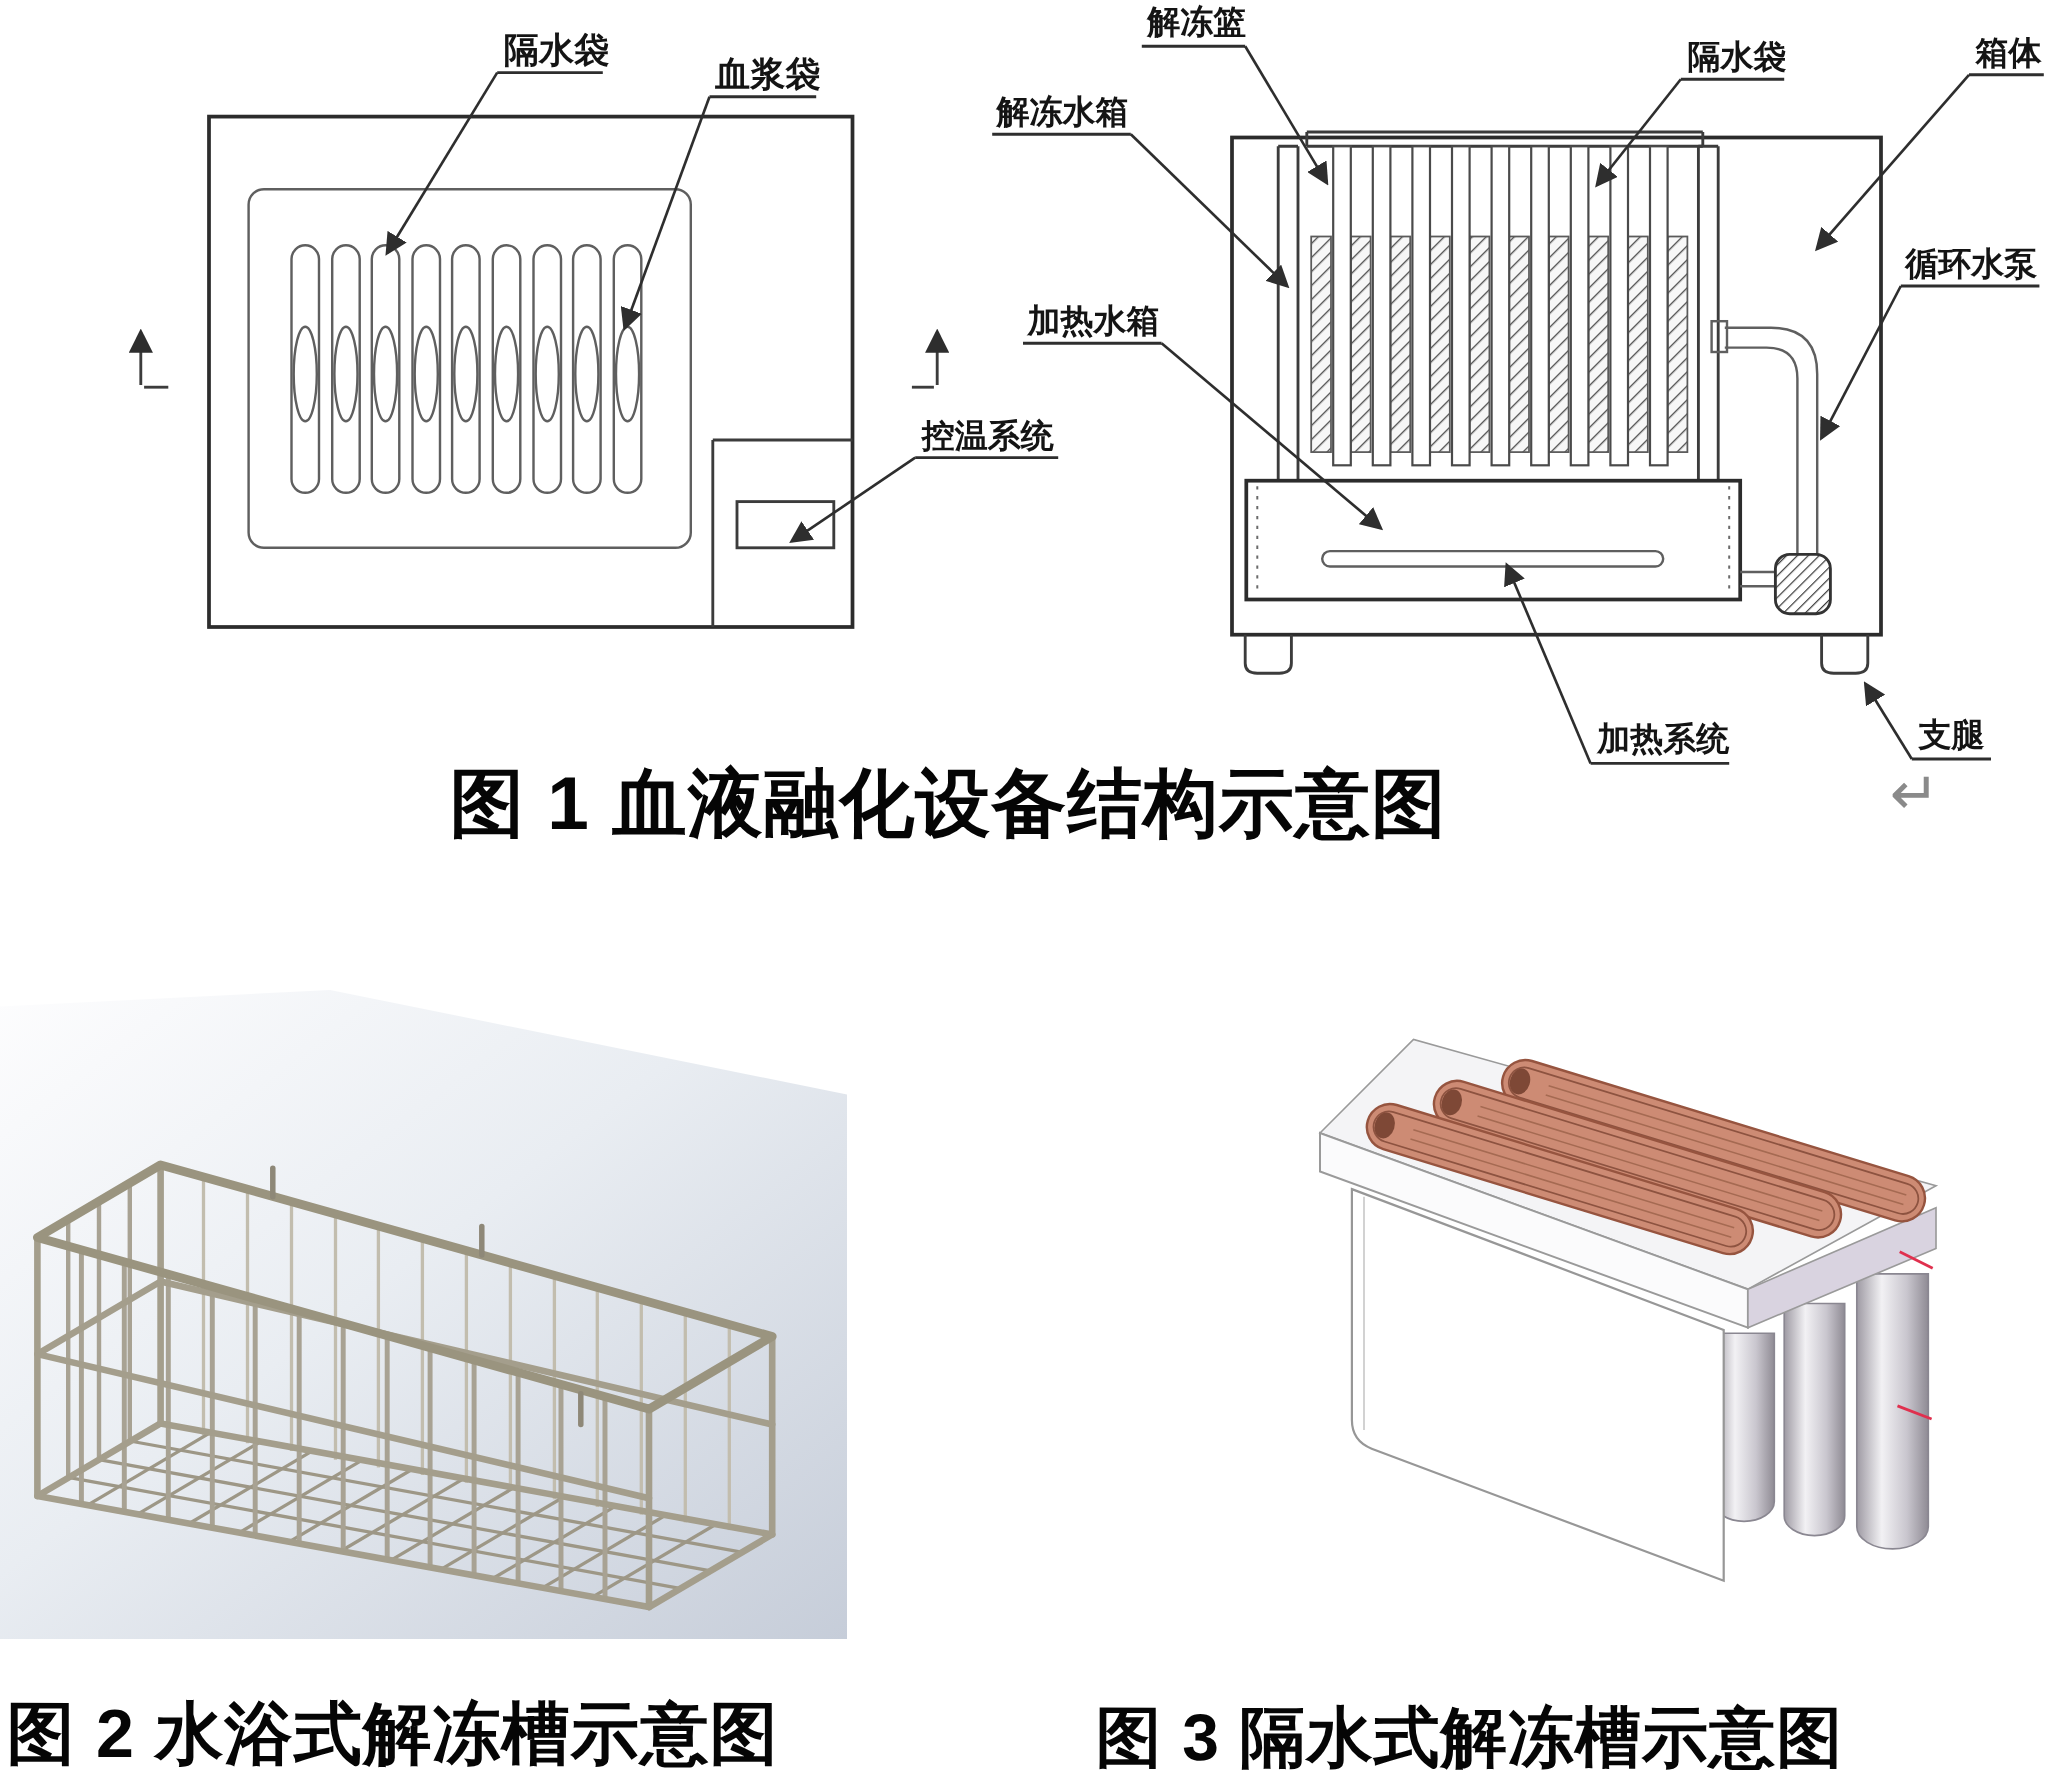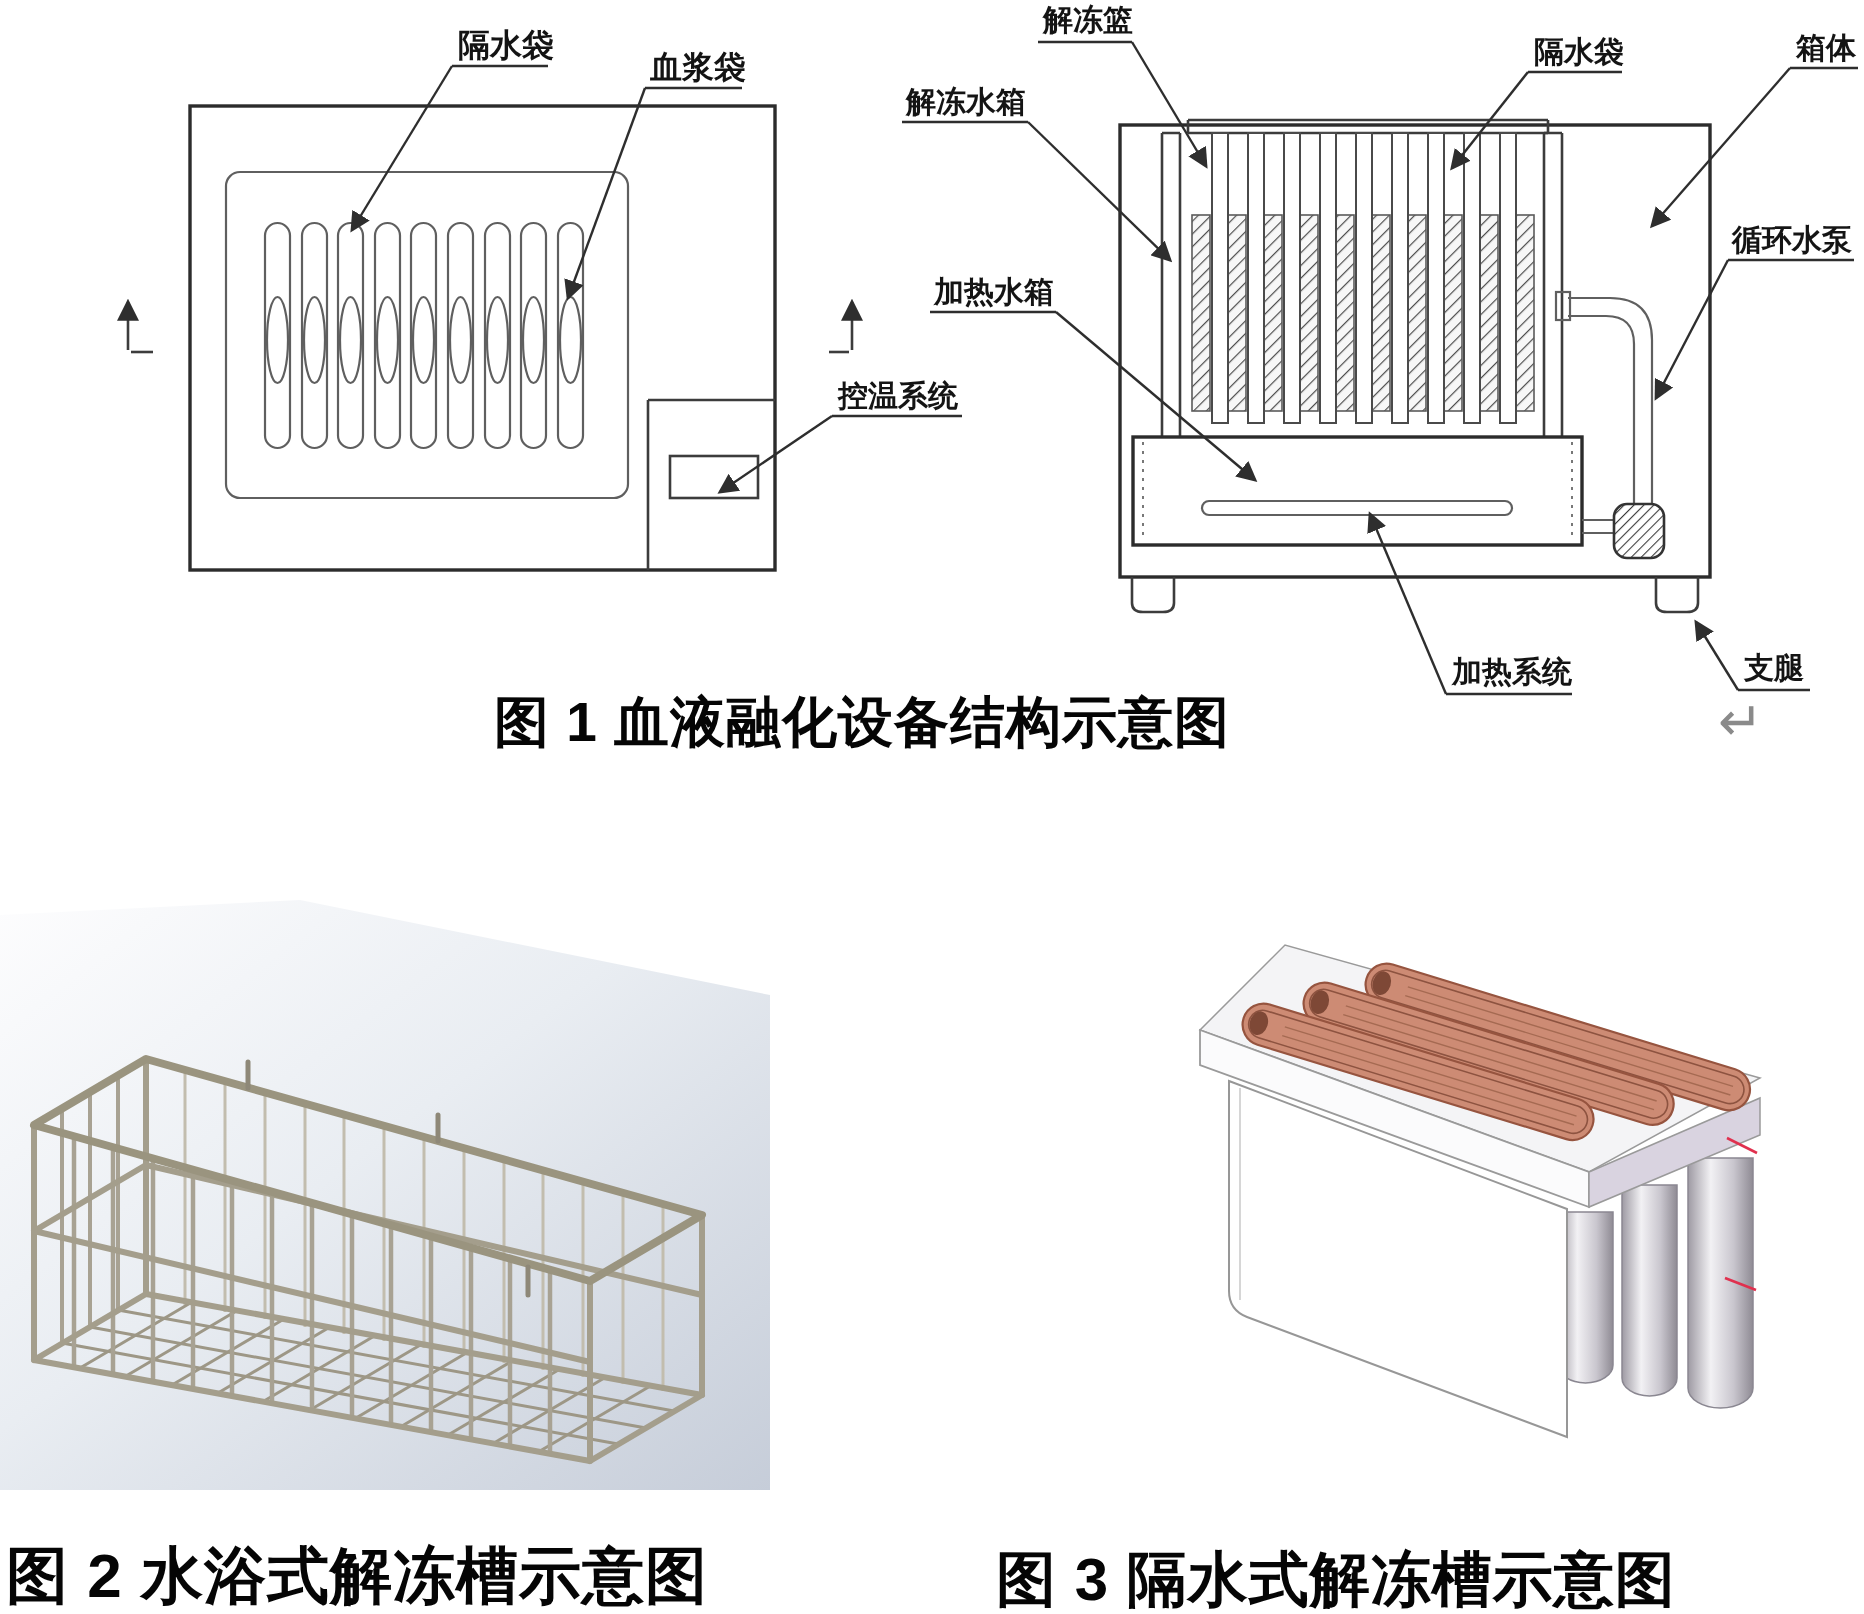--- a/index.html
+++ b/index.html
@@ -1,20 +1,20 @@
 <!DOCTYPE html>
 <html><head>
 <meta charset="utf-8">
 <style>
   html,body{margin:0;padding:0;background:#ffffff;}
   body{width:1864px;height:1614px;position:relative;overflow:hidden;
        font-family:"Liberation Sans","DejaVu Sans",sans-serif;}
   .abs{position:absolute;}
   .caption{font-weight:700;color:#050505;white-space:nowrap;letter-spacing:1px;}
-  #caption1{left:0;top:686px;width:1724px;text-align:center;font-size:55px;}
+  #caption1{left:0;top:686px;width:1724px;text-align:center;font-size:68px;}
   #caption2{left:6px;top:1534px;font-size:62px;}
   #caption3{left:996px;top:1540px;font-size:60px;}
   #para-mark{left:1718px;top:690px;font-size:54px;color:#8a8a8a;font-weight:400;}
   svg text{font-family:"Liberation Sans","DejaVu Sans",sans-serif;font-weight:700;fill:#141414;}
   .lead{stroke:#2e2e2e;stroke-width:2.4;fill:none;}
   .ul{stroke:#2e2e2e;stroke-width:2.6;}
   .thin{stroke:#5f5f5f;stroke-width:2.2;fill:none;}
   .thick{stroke:#2c2c2c;stroke-width:3.4;fill:none;}
   .med{stroke:#3c3c3c;stroke-width:2.6;fill:none;}
 </style>

